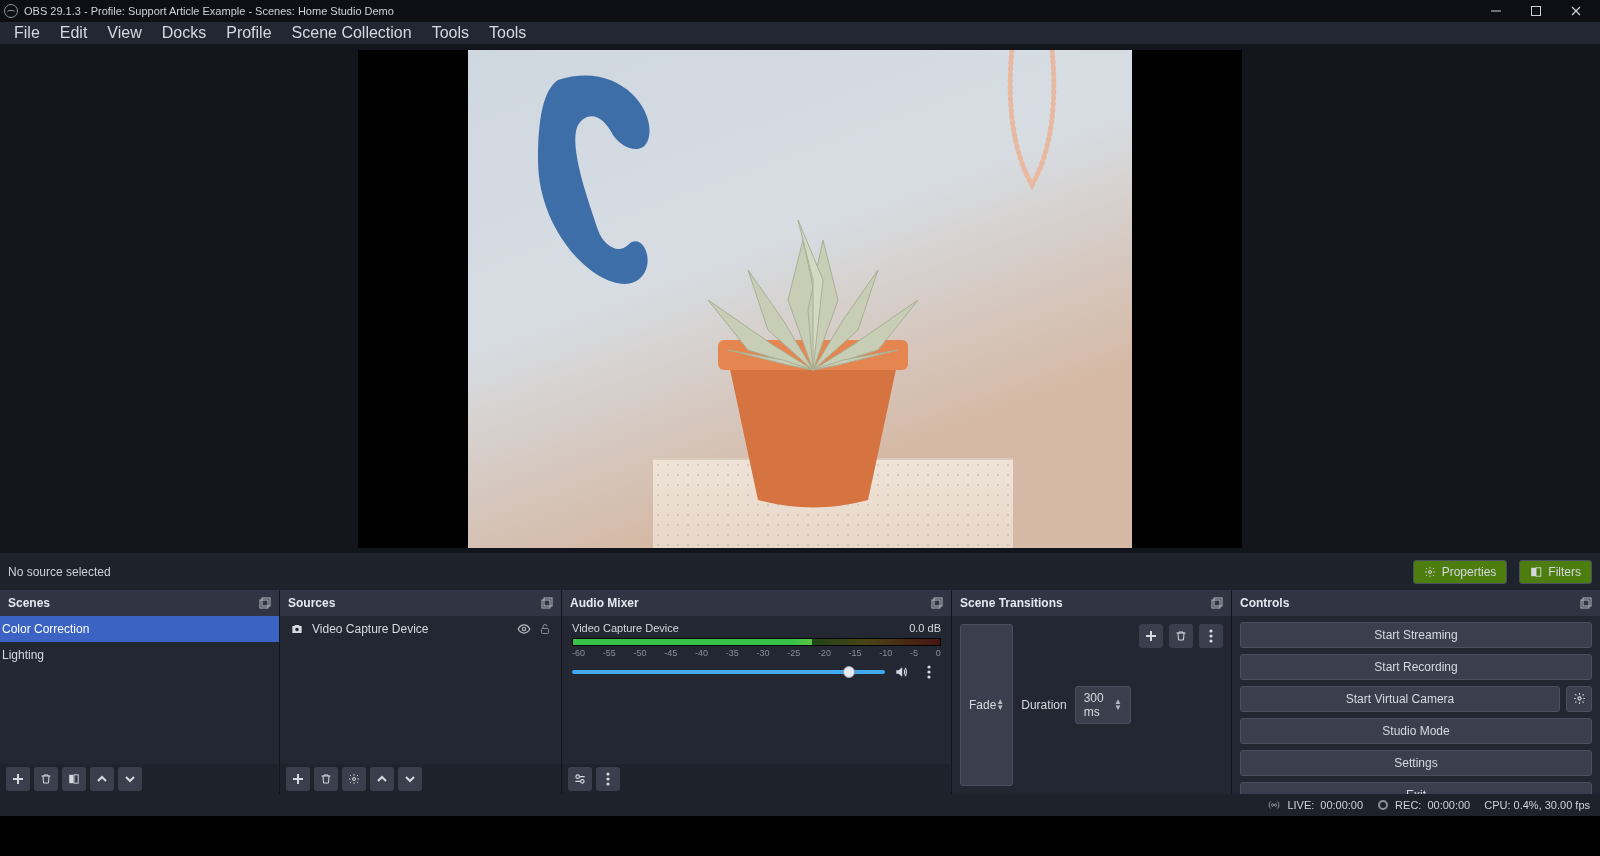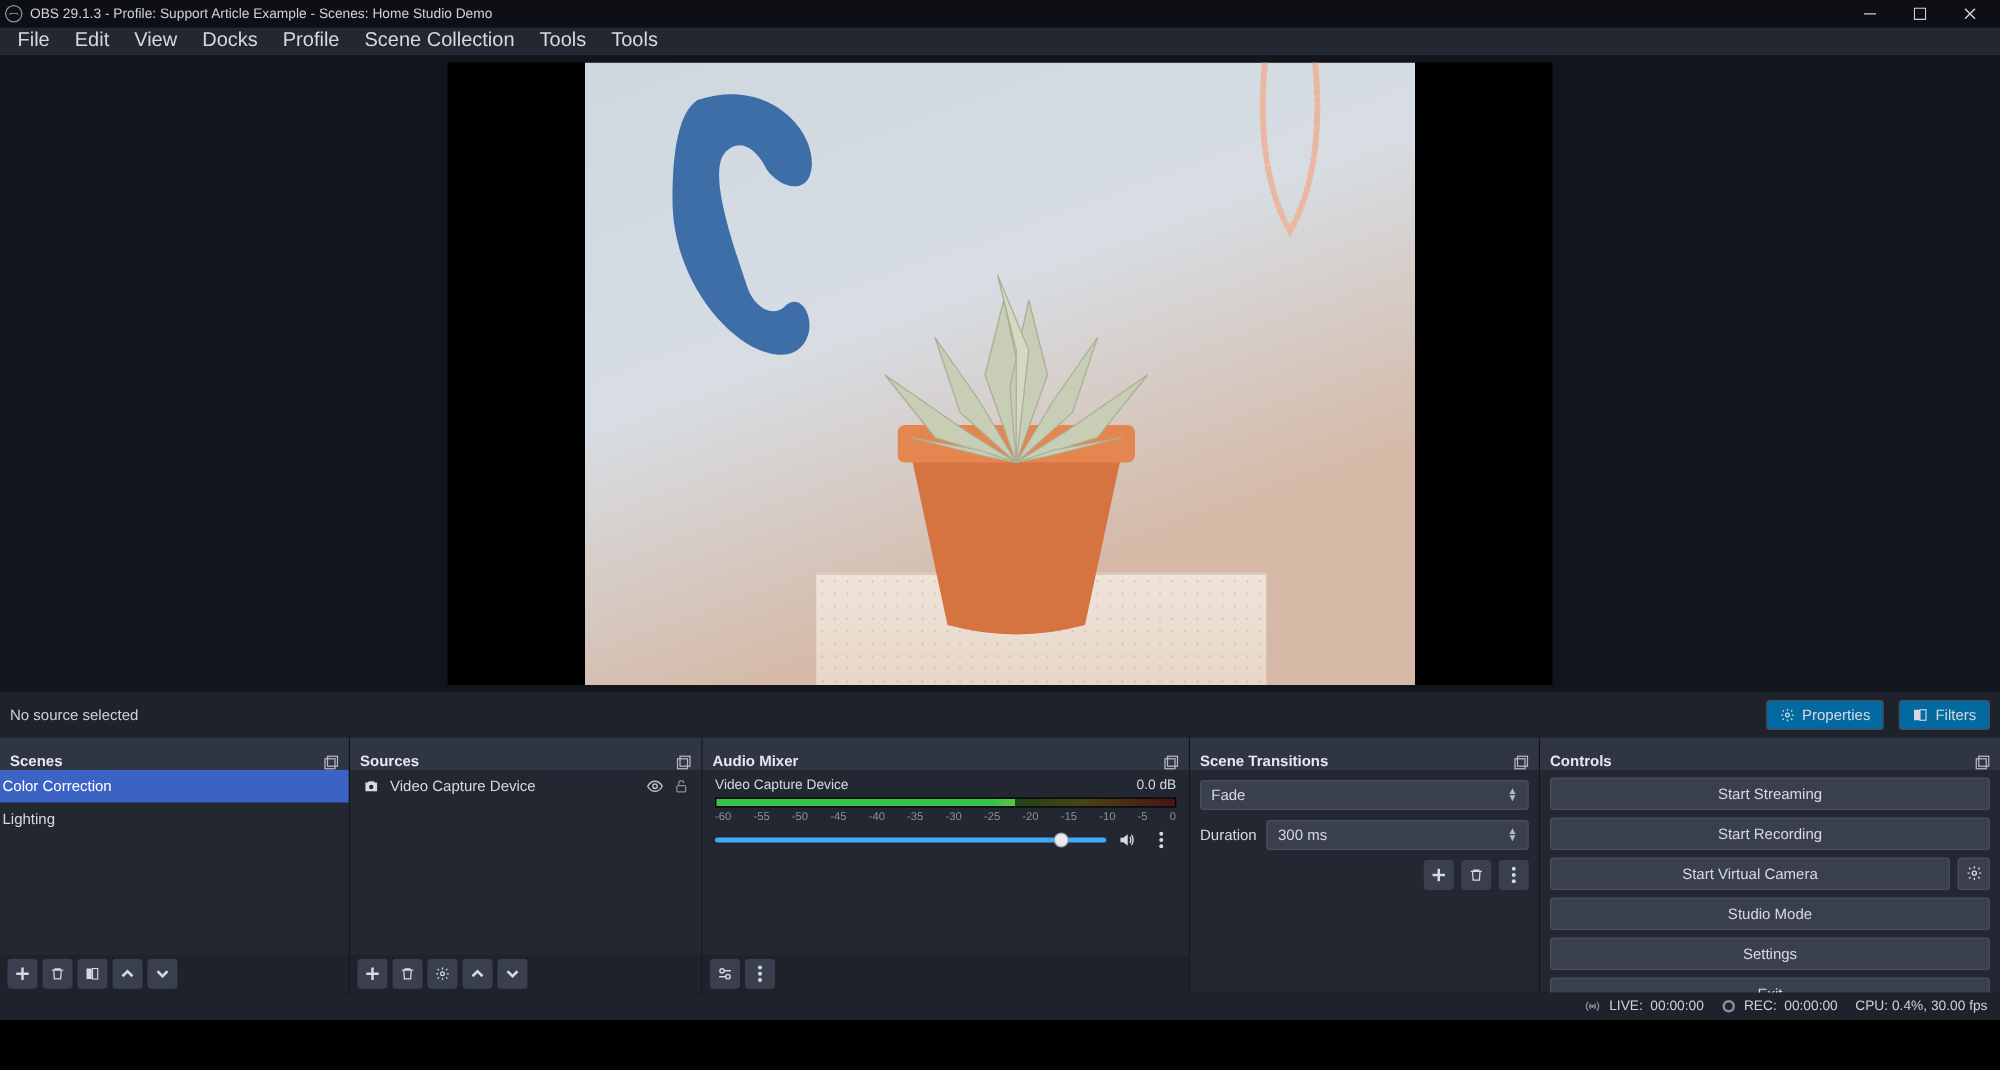--- a/index.html
+++ b/index.html
@@ -31,43 +31,43 @@
   .camfeed .phone svg{width:100%;height:100%;}
   .camfeed .necklace{position:absolute;right:70px;top:0px;}
   .camfeed .pot{position:absolute;left:250px;top:290px;width:190px;height:170px;}
   .camfeed .pot svg{width:100%;height:100%;}
   .camfeed .succulent{position:absolute;left:220px;top:160px;width:250px;height:170px;}
   .camfeed .succulent svg{width:100%;height:100%;}
   .camfeed .box{position:absolute;left:185px;bottom:0;width:360px;height:90px;background:linear-gradient(#efe3d8,#e7d7c8);border-top:2px solid #d9ccbe;}
   .camfeed .box::before{content:"";position:absolute;inset:0;background-image:radial-gradient(#c8b8a8 1px,transparent 1px);background-size:10px 10px;opacity:.6;}
   .context-toolbar{height:37px;background:#1e222b;display:flex;align-items:center;padding:12px 8px;gap:12px;}
   .ct-label{color:#cfd2d8;margin-right:auto;}
-  .btn{background:#0369a1;border:1px solid #4a4f5d;color:#d6d9df;padding:4px 10px;border-radius:3px;display:inline-flex;align-items:center;gap:6px;font-size:12px;}
+  .btn{background:#4d7c0f;border:1px solid #4a4f5d;color:#d6d9df;padding:4px 10px;border-radius:3px;display:inline-flex;align-items:center;gap:6px;font-size:12px;}
   .dock-row{display:flex;height:204px;background:var(--bg);}
   .dock{display:flex;flex-direction:column;border-right:1px solid #13151c;}
   .dock:last-child{border-right:none;}
-  .dock-header{height:26px;background:var(--panel-header);display:flex;align-items:flex-end;padding:0 8px;font-weight:600;color:#e5e8ee;gap:16px;}
+  .dock-header{height:26px;background:var(--panel-header);display:flex;align-items:center;padding:0 8px;font-weight:600;color:#e5e8ee;gap:16px;}
   .dock-header .pop{margin-left:auto;opacity:.8;}
   .dock-body{flex:1;background:var(--panel-body);position:relative;overflow:hidden;}
   .dock-footer{height:30px;background:#1e222b;display:flex;align-items:center;padding:0 6px;gap:4px;}
   .iconbtn{width:24px;height:24px;background:#3a3f4d;border-radius:3px;display:flex;align-items:center;justify-content:center;color:#d6d9df;}
   .iconbtn.flat{background:transparent;}
   .list-item{padding:6px 2px;color:#d6d9df;}
   .list-item.selected{background:var(--accent);color:#fff;}
   .source-row{display:flex;align-items:center;padding:6px 10px;gap:8px;}
   .source-row .right{margin-left:auto;display:flex;gap:8px;opacity:.85;}
   .mixer-ch{padding:6px 10px;}
   .mixer-ch .chrow{display:flex;justify-content:space-between;font-size:11px;color:#d6d9df;}
   .meter{height:8px;margin-top:4px;background:linear-gradient(90deg,#36c24a 0%,#36c24a 60%,#d2c23a 80%,#d23a3a 100%);border:1px solid #000;position:relative;}
   .meter::after{content:"";position:absolute;right:0;top:0;bottom:0;width:35%;background:rgba(0,0,0,.65);}
   .ticks{display:flex;justify-content:space-between;font-size:9px;color:#8a8f9a;margin-top:2px;}
   .volrow{display:flex;align-items:center;gap:8px;margin-top:2px;}
   .volslider{flex:1;height:4px;background:#3fa9f5;border-radius:3px;position:relative;}
   .volslider .thumb{position:absolute;right:30px;top:-4px;width:12px;height:12px;border-radius:50%;background:#e8eaf0;border:1px solid #9aa0ae;}
-  .trans-body{padding:8px;display:flex;flex-direction:column;gap:8px;}
+  .trans-body{padding:8px;display:flex;flex-direction:row;gap:8px;}
   .select{background:#3a3f4d;border:1px solid #4a4f5d;color:#d6d9df;border-radius:3px;padding:4px 8px;display:flex;align-items:center;}
   .select .updn{margin-left:auto;display:flex;flex-direction:column;line-height:6px;font-size:8px;opacity:.8;}
   .durrow{display:flex;align-items:center;gap:8px;}
   .trans-actions{display:flex;gap:6px;justify-content:flex-end;}
   .controls-body{padding:6px 8px;display:flex;flex-direction:column;gap:6px;}
   .controls-body .row{display:flex;gap:6px;}
   .widebtn{flex:1;background:#3a3f4d;border:1px solid #4a4f5d;color:#d6d9df;border-radius:3px;padding:5px 8px;text-align:center;}
   .statusbar{height:22px;background:#1e222b;display:flex;align-items:center;justify-content:flex-end;padding:0 10px;gap:14px;font-size:11px;color:#cfd2d8;}
   .statpair{display:flex;align-items:center;gap:6px;}
   svg{display:block;}

